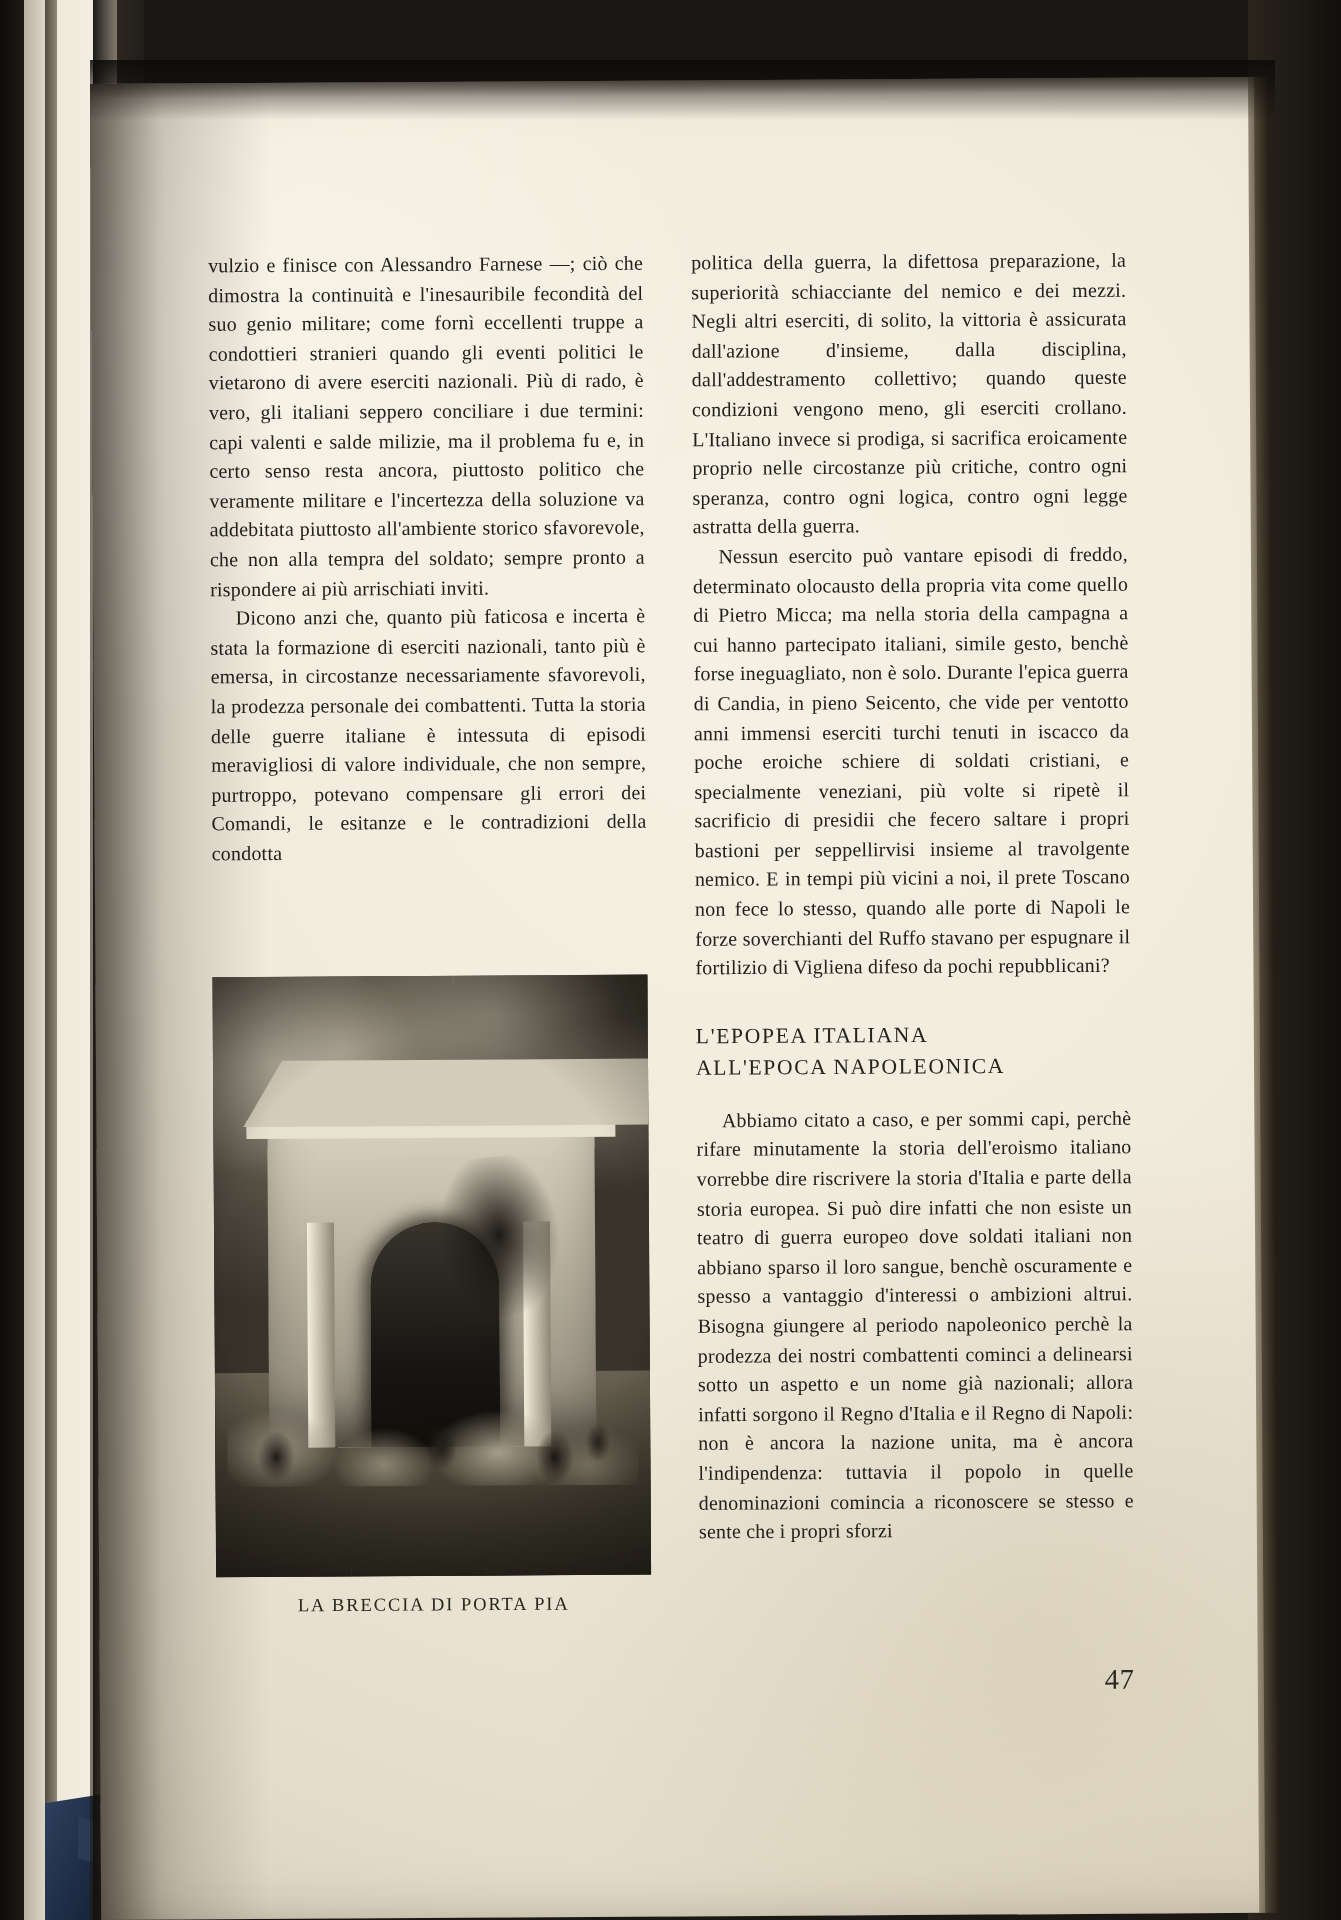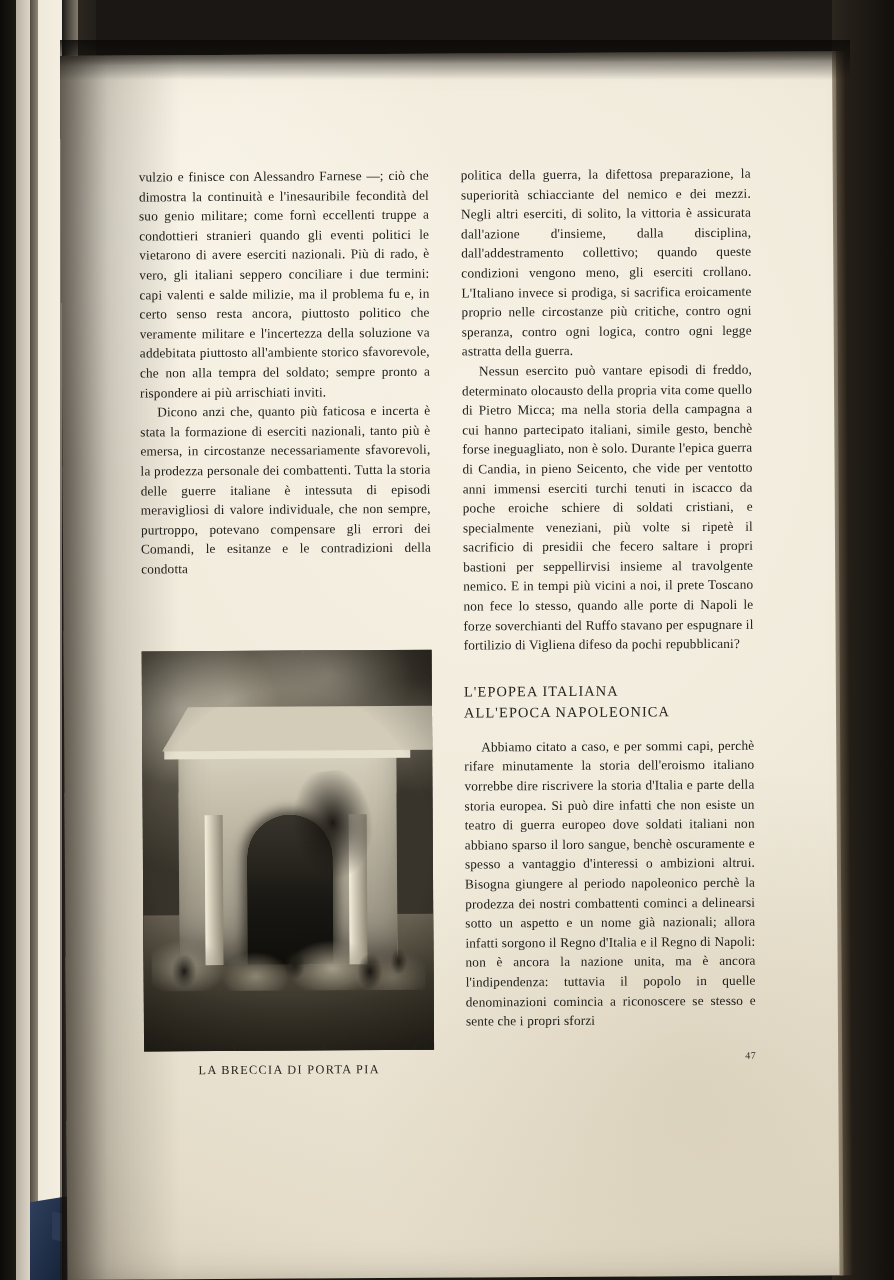--- a/index.html
+++ b/index.html
@@ -258,22 +258,22 @@
     text-align: center;
     font-size: 12.3px;
     letter-spacing: 1.3px;
     color: #26251f;
   }
 
   
   .folio {
     position: absolute;
     right: 86px;
-    top: 998px;
-    font-size: 10px;
+    top: 1058px;
+    font-size: 19px;
     color: #2a2923;
     letter-spacing: .5px;
     font-family: Liberation Serif, serif;
   }
 
   
   .page-shadow {
     position: absolute;
     left: 60px; top: 56px;
     width: 120px; height: 1224px;

